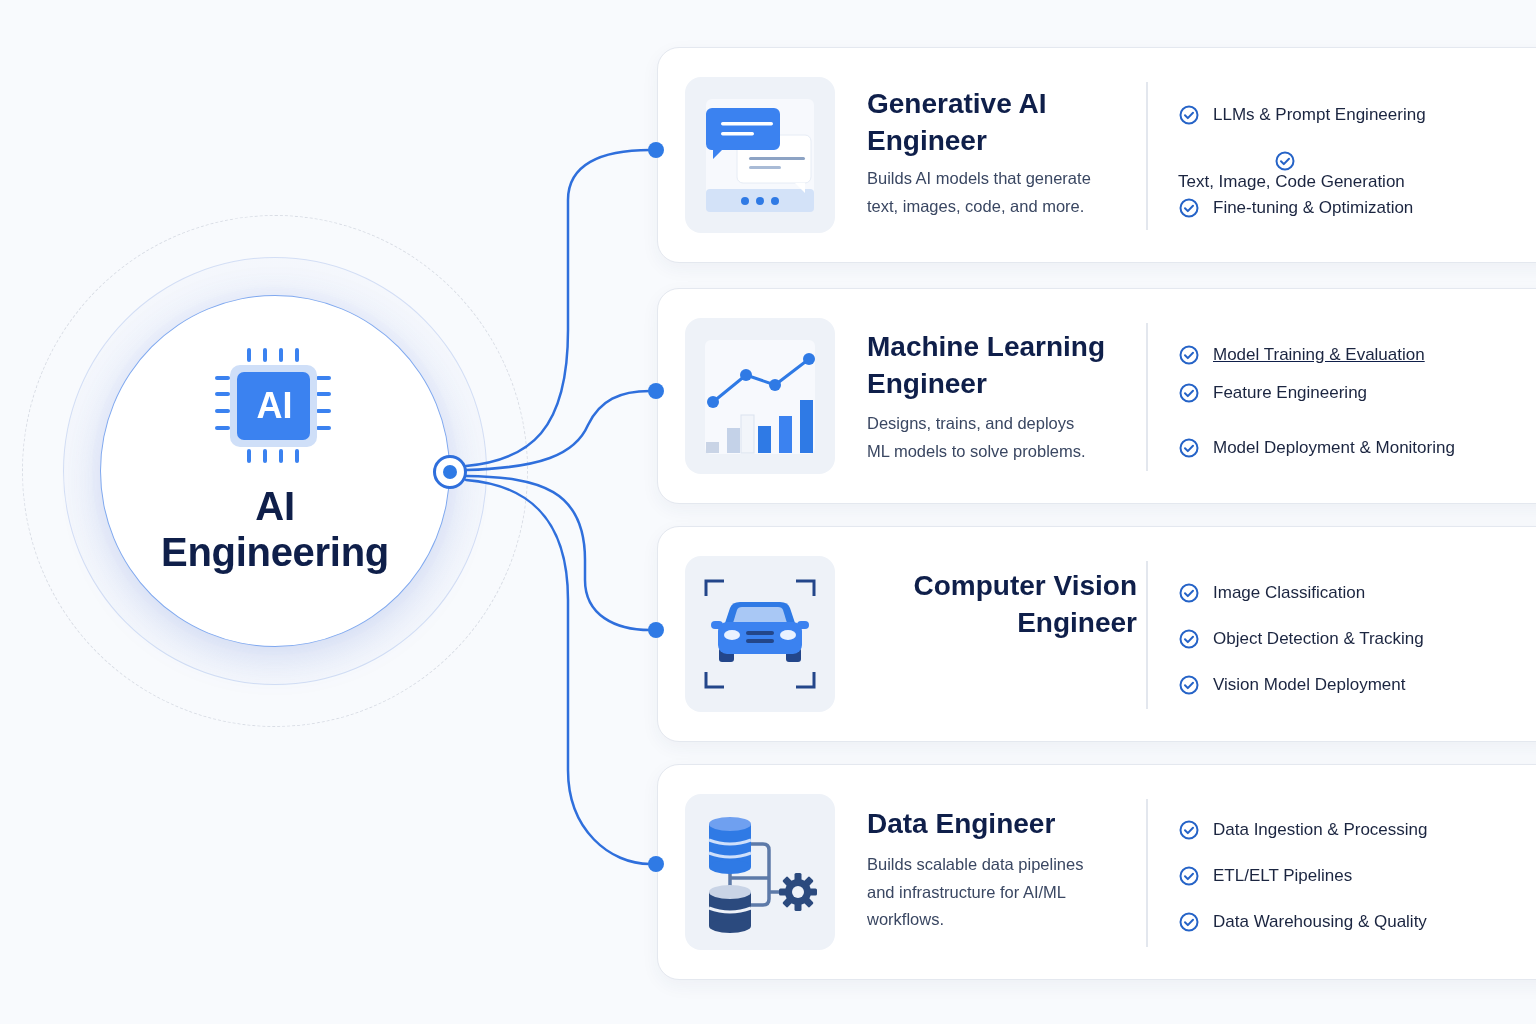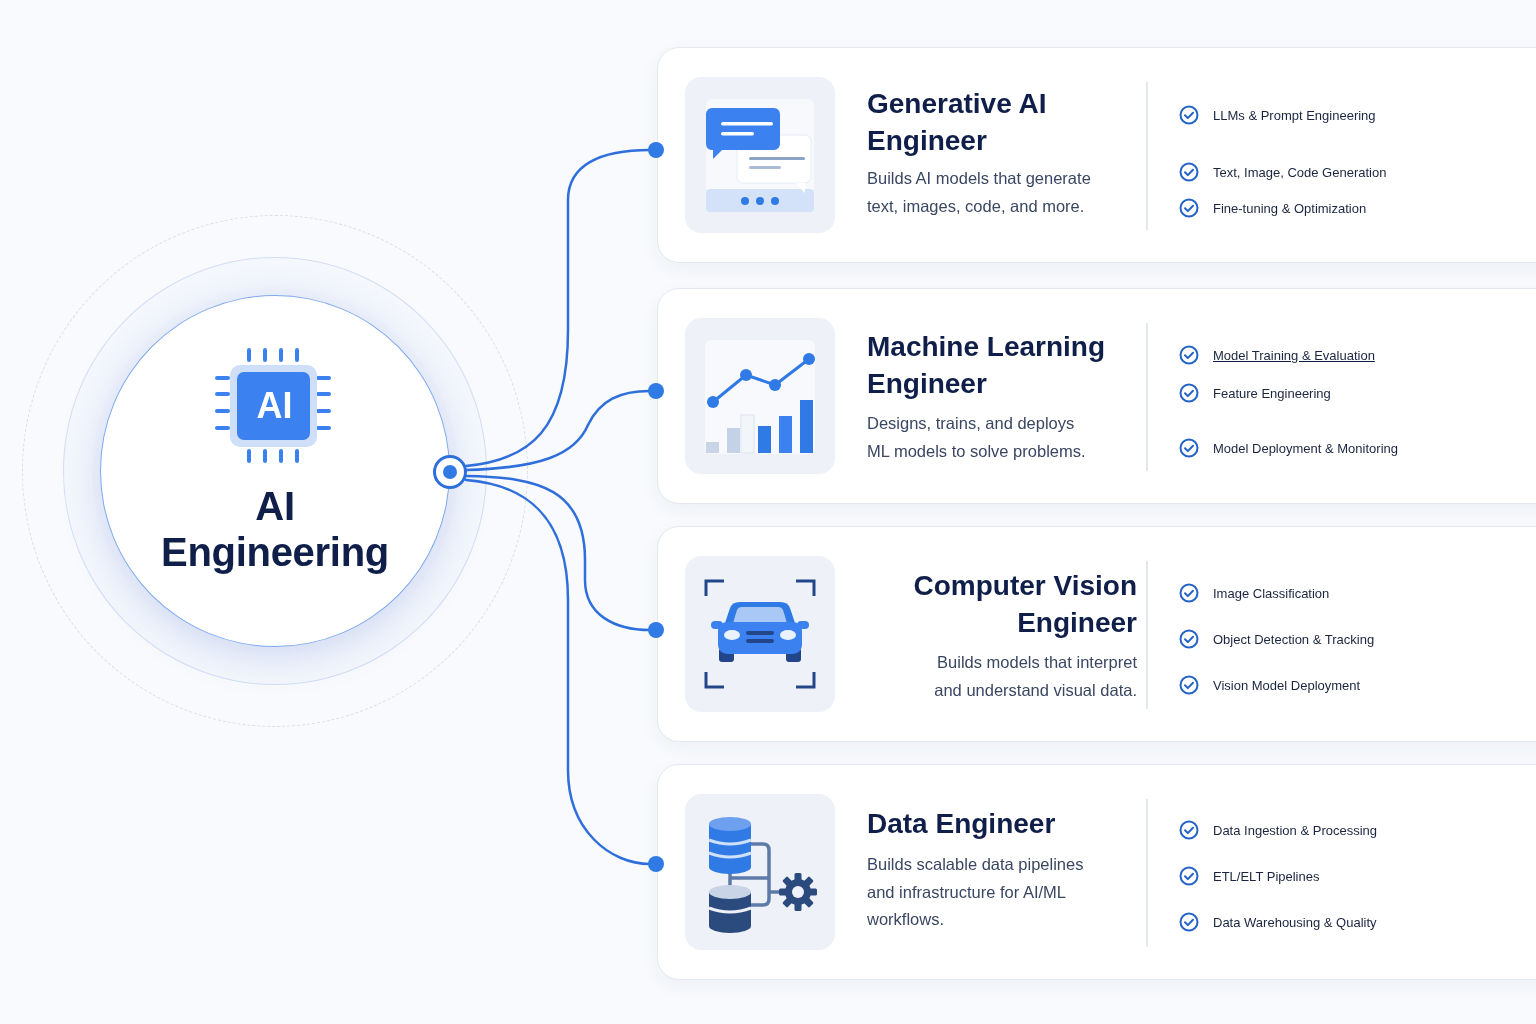--- a/index.html
+++ b/index.html
@@ -64,21 +64,21 @@
   }
   .divider {
     position:absolute; left:488px; top:34px; width:1.5px; height:148px; background:#e3e7ee;
   }
   .features { position:absolute; left:520px; top:0; width:310px; }
   .feature {
     position:absolute; left:0; height:24px; display:flex; align-items:center;
     white-space:nowrap;
   }
   .check { width:22px; height:22px; margin-right:13px; flex:none; }
-  .feature-label { font-size:13px; color:#1b2540; }
+  .feature-label { font-size:17px; color:#1b2540; }
   .end-dot {
     width:16px; height:16px; border-radius:50%; background:#2f7ae5;
   }
 </style>
 </head>
 <body>
 
 <div class="abs ring-dashed"></div>
 <div class="abs ring-outer"></div>
 <div class="abs hub"></div>
@@ -149,21 +149,21 @@
   </div>
   <div class="divider"></div>
   <div class="features">
     <div class="feature" style="top:55px;">
       <svg class="check" viewBox="0 0 22 22">
           <circle cx="11" cy="11" r="8.5" fill="none" stroke="#2563c7" stroke-width="2"></circle>
           <path d="M7 11.3 l2.8 2.8 l5.2 -5.4" fill="none" stroke="#2563c7" stroke-width="2" stroke-linecap="round" stroke-linejoin="round"></path>
         </svg>
       <span class="feature-label">LLMs &amp; Prompt Engineering</span>
     </div>
-    <div class="feature" style="top:112px;">
+    <div class="feature" style="top:102px;flex-direction:column;">
       <svg class="check" viewBox="0 0 22 22">
           <circle cx="11" cy="11" r="8.5" fill="none" stroke="#2563c7" stroke-width="2"></circle>
           <path d="M7 11.3 l2.8 2.8 l5.2 -5.4" fill="none" stroke="#2563c7" stroke-width="2" stroke-linecap="round" stroke-linejoin="round"></path>
         </svg>
       <span class="feature-label">Text, Image, Code Generation</span>
     </div>
     <div class="feature" style="top:148px;">
       <svg class="check" viewBox="0 0 22 22">
           <circle cx="11" cy="11" r="8.5" fill="none" stroke="#2563c7" stroke-width="2"></circle>
           <path d="M7 11.3 l2.8 2.8 l5.2 -5.4" fill="none" stroke="#2563c7" stroke-width="2" stroke-linecap="round" stroke-linejoin="round"></path>
@@ -242,24 +242,20 @@
       <rect x="112" y="65" width="12" height="8" rx="4" fill="#3b82f0"></rect>
       <ellipse cx="47" cy="79" rx="8" ry="5" fill="#eaf2ff"></ellipse>
       <ellipse cx="103" cy="79" rx="8" ry="5" fill="#eaf2ff"></ellipse>
       <rect x="61" y="75" width="28" height="4" rx="2" fill="#23468a"></rect>
       <rect x="61" y="83" width="28" height="4" rx="2" fill="#23468a"></rect>
     </svg>
   </div>
   <div class="card-title" style="top:40px;">
     <div>Computer Vision</div>
     <div>Engineer</div>
-  </div>
-  <div class="card-desc" style="top:122px;">
-    <div>Builds models that interpret</div>
-    <div>and understand visual data.</div>
   </div>
   <div class="divider"></div>
   <div class="features">
     <div class="feature" style="top:54px;">
       <svg class="check" viewBox="0 0 22 22">
           <circle cx="11" cy="11" r="8.5" fill="none" stroke="#2563c7" stroke-width="2"></circle>
           <path d="M7 11.3 l2.8 2.8 l5.2 -5.4" fill="none" stroke="#2563c7" stroke-width="2" stroke-linecap="round" stroke-linejoin="round"></path>
         </svg>
       <span class="feature-label">Image Classification</span>
     </div>

